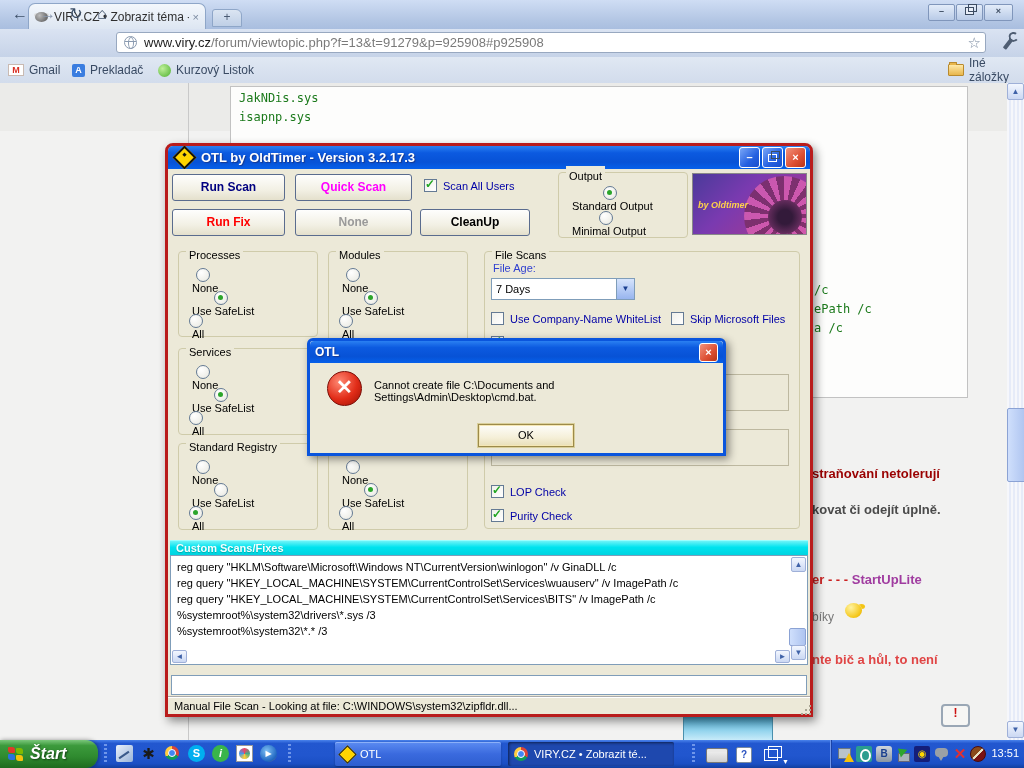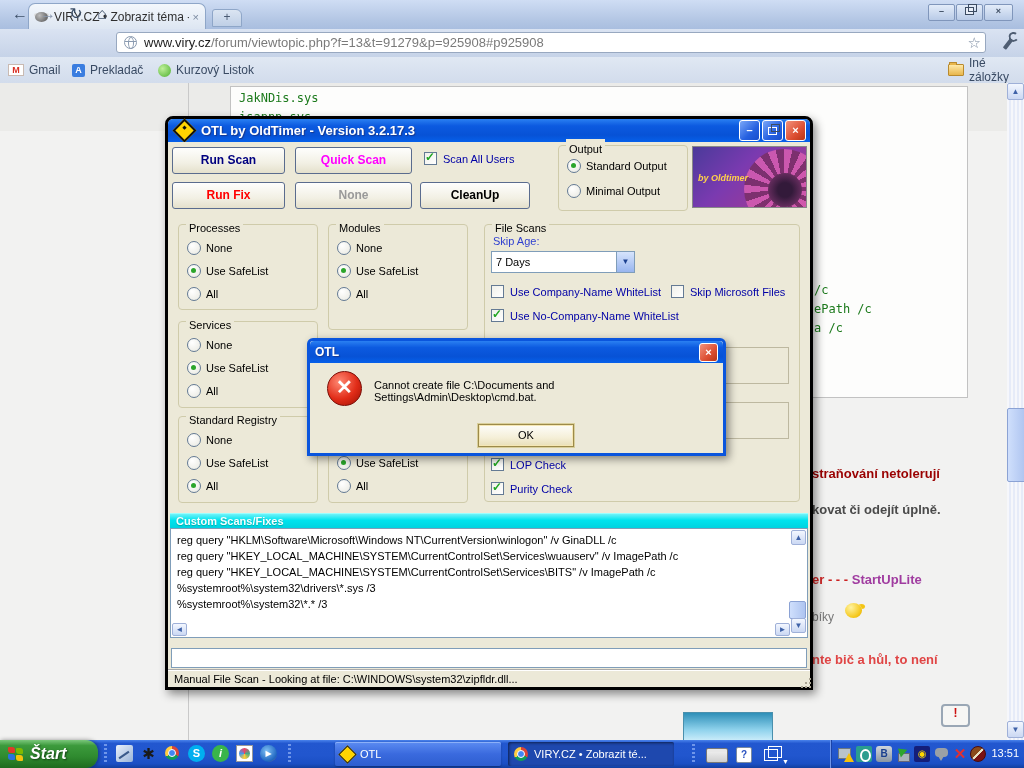--- a/index.html
+++ b/index.html
@@ -46,33 +46,33 @@
   .code{position:absolute;font-family:"DejaVu Sans Mono",monospace;font-size:12px;color:#1c7a1c;white-space:pre;}
   .sig{position:absolute;font-size:13px;font-weight:bold;white-space:nowrap;}
   .smiley{position:absolute;width:17px;height:15px;border-radius:50%;background:radial-gradient(circle at 35% 30%,#fff3a0,#f4c514 70%,#c79000);box-shadow:8px -4px 0 -5px #f4c514;}
   .report{left:941px;top:621px;width:25px;height:19px;border:2px solid #9aa7b5;border-radius:4px;background:#f6f6f4;color:#cc1111;font-weight:bold;font-size:12px;text-align:center;line-height:15px;}
   .bluebox{left:683px;top:629px;width:88px;height:28px;background:linear-gradient(180deg,#2e8fb8,#8fd2ec 60%,#cdeefb);border:1px solid #4a90ad;}
   
   .sb-track{background:repeating-linear-gradient(90deg,#f6f7fb 0 2px,#e6ebf8 2px 4px);}
   .sb-btn{position:absolute;background:linear-gradient(180deg,#f3f7ff,#cbd8f3);border:1px solid #9fb0d8;border-radius:2px;color:#3f62a8;font-size:8px;text-align:center;box-sizing:border-box;}
   .sb-thumb{position:absolute;background:linear-gradient(90deg,#cfdffc,#aec4f0);border:1px solid #8ba2d4;border-radius:2px;}
   
-  #otl{left:165px;top:116px;width:648px;height:574px;box-sizing:border-box;border:3px solid #000000;border-radius:8px 8px 0 0;box-shadow:3px 4px 10px rgba(0,0,0,.45);background:#ece9d8;}
+  #otl{left:165px;top:143px;width:648px;height:574px;box-sizing:border-box;border:3px solid #b91c1c;border-radius:8px 8px 0 0;box-shadow:3px 4px 10px rgba(0,0,0,.45);background:#ece9d8;}
   .otl-title{left:0;top:0;width:642px;height:23px;border-radius:5px 5px 0 0;background:linear-gradient(180deg,#2a80f2,#0c5ae0 30%,#0752d6 70%,#0660ea);display:flex;align-items:center;padding:0 4px;box-sizing:border-box;}
   .otl-ico{width:13px;height:13px;background:#ffd400;border:2px solid #111;transform:rotate(45deg);margin:0 4px;position:relative;flex:none;}
   .otl-ico::after{content:"";position:absolute;left:3px;top:3px;width:3px;height:3px;background:#111;}
   .otl-title-text{color:#fff;font-weight:bold;font-size:13px;text-shadow:1px 1px 1px #17388f;margin-left:4px;flex:1;}
   .tbtn{width:21px;height:21px;border:1px solid #fff;border-radius:3px;margin-left:2px;color:#fff;font-size:11px;font-weight:bold;text-align:center;line-height:19px;flex:none;box-sizing:border-box;}
   .tbtn.blue{background:linear-gradient(135deg,#7aa7f8,#2560e0 60%,#1a4ecc);}
   .tbtn.red{background:linear-gradient(135deg,#f2927c,#dd4f33 60%,#b83417);}
   .client{left:0;top:23px;width:642px;height:545px;background:#ece9d8;}
   .xpbtn{position:absolute;background:linear-gradient(180deg,#fefefd,#f2f0e4 60%,#e4e0cc);border:1px solid #5a6c8e;border-radius:3px;font-size:12px;font-weight:bold;text-align:center;box-sizing:border-box;}
   .group{position:absolute;border:1px solid #cfcbaa;border-radius:4px;box-sizing:border-box;}
   .glabel{position:absolute;top:-7px;left:7px;background:#ece9d8;padding:4px 3px;font-size:11px;color:#000;}
-  .rrow{position:absolute;display:flex;align-items:center;}
+  .rrow{position:absolute;display:flex;align-items:center;flex-direction:column;}
   .radio{width:12px;height:12px;border:1px solid #647a94;border-radius:50%;background:radial-gradient(circle at 35% 30%,#fff,#e8e8e0);position:relative;flex:none;}
   .radio.sel::after{content:"";position:absolute;left:3px;top:3px;width:5px;height:5px;border-radius:50%;background:#2ba52b;}
   .rlabel{font-size:11px;color:#000;margin-left:5px;white-space:nowrap;}
   .cbrow{position:absolute;display:flex;align-items:center;}
   .cb{width:13px;height:13px;border:1px solid #647a94;background:linear-gradient(135deg,#f0f0ea,#fff);position:relative;flex:none;box-sizing:border-box;}
   .cb .ck{position:absolute;left:0px;top:-3px;color:#21a521;font-size:12px;font-weight:bold;}
   .cblabel{font-size:11px;color:#0000a6;margin-left:6px;white-space:nowrap;}
   .banner{position:absolute;background:linear-gradient(135deg,#4a3a9a,#7a3ab0 40%,#b03a8a);border:1px solid #888;overflow:hidden;}
   .banner::before{content:"";position:absolute;right:-18px;bottom:-22px;width:80px;height:80px;border-radius:50%;background:repeating-conic-gradient(#d65db1 0 12deg,#7a2e66 12deg 24deg);opacity:.85;}
   .banner::after{content:"";position:absolute;right:4px;bottom:0px;width:34px;height:34px;border-radius:50%;background:radial-gradient(#331a3a 30%,#8a3a78);}
@@ -259,21 +259,21 @@
             <span class="rlabel">Use SafeList</span>
           </div>
         <div class="rrow" style="left:8px;top:62px;">
             <span class="radio"></span>
             <span class="rlabel">All</span>
           </div>
       </div>
 
       <div class="group" style="left:316px;top:82px;width:316px;height:278px;">
         <span class="glabel">File Scans</span>
-        <span style="position:absolute;left:8px;top:10px;font-size:11px;color:#2f3fd0;">Skip Age:</span>
+        <span style="position:absolute;left:8px;top:10px;font-size:11px;color:#2f3fd0;">File Age:</span>
         <div class="combo" style="left:6px;top:26px;width:144px;height:22px;">
           <span class="combo-text">7 Days</span>
           <span class="combo-btn">▼</span>
         </div>
         <div class="cbrow" style="left:6px;top:60px;">
           <span class="cb"></span>
           <span class="cblabel">Use Company-Name WhiteList</span>
         </div>
         <div class="cbrow" style="left:186px;top:60px;">
           <span class="cb"></span>

